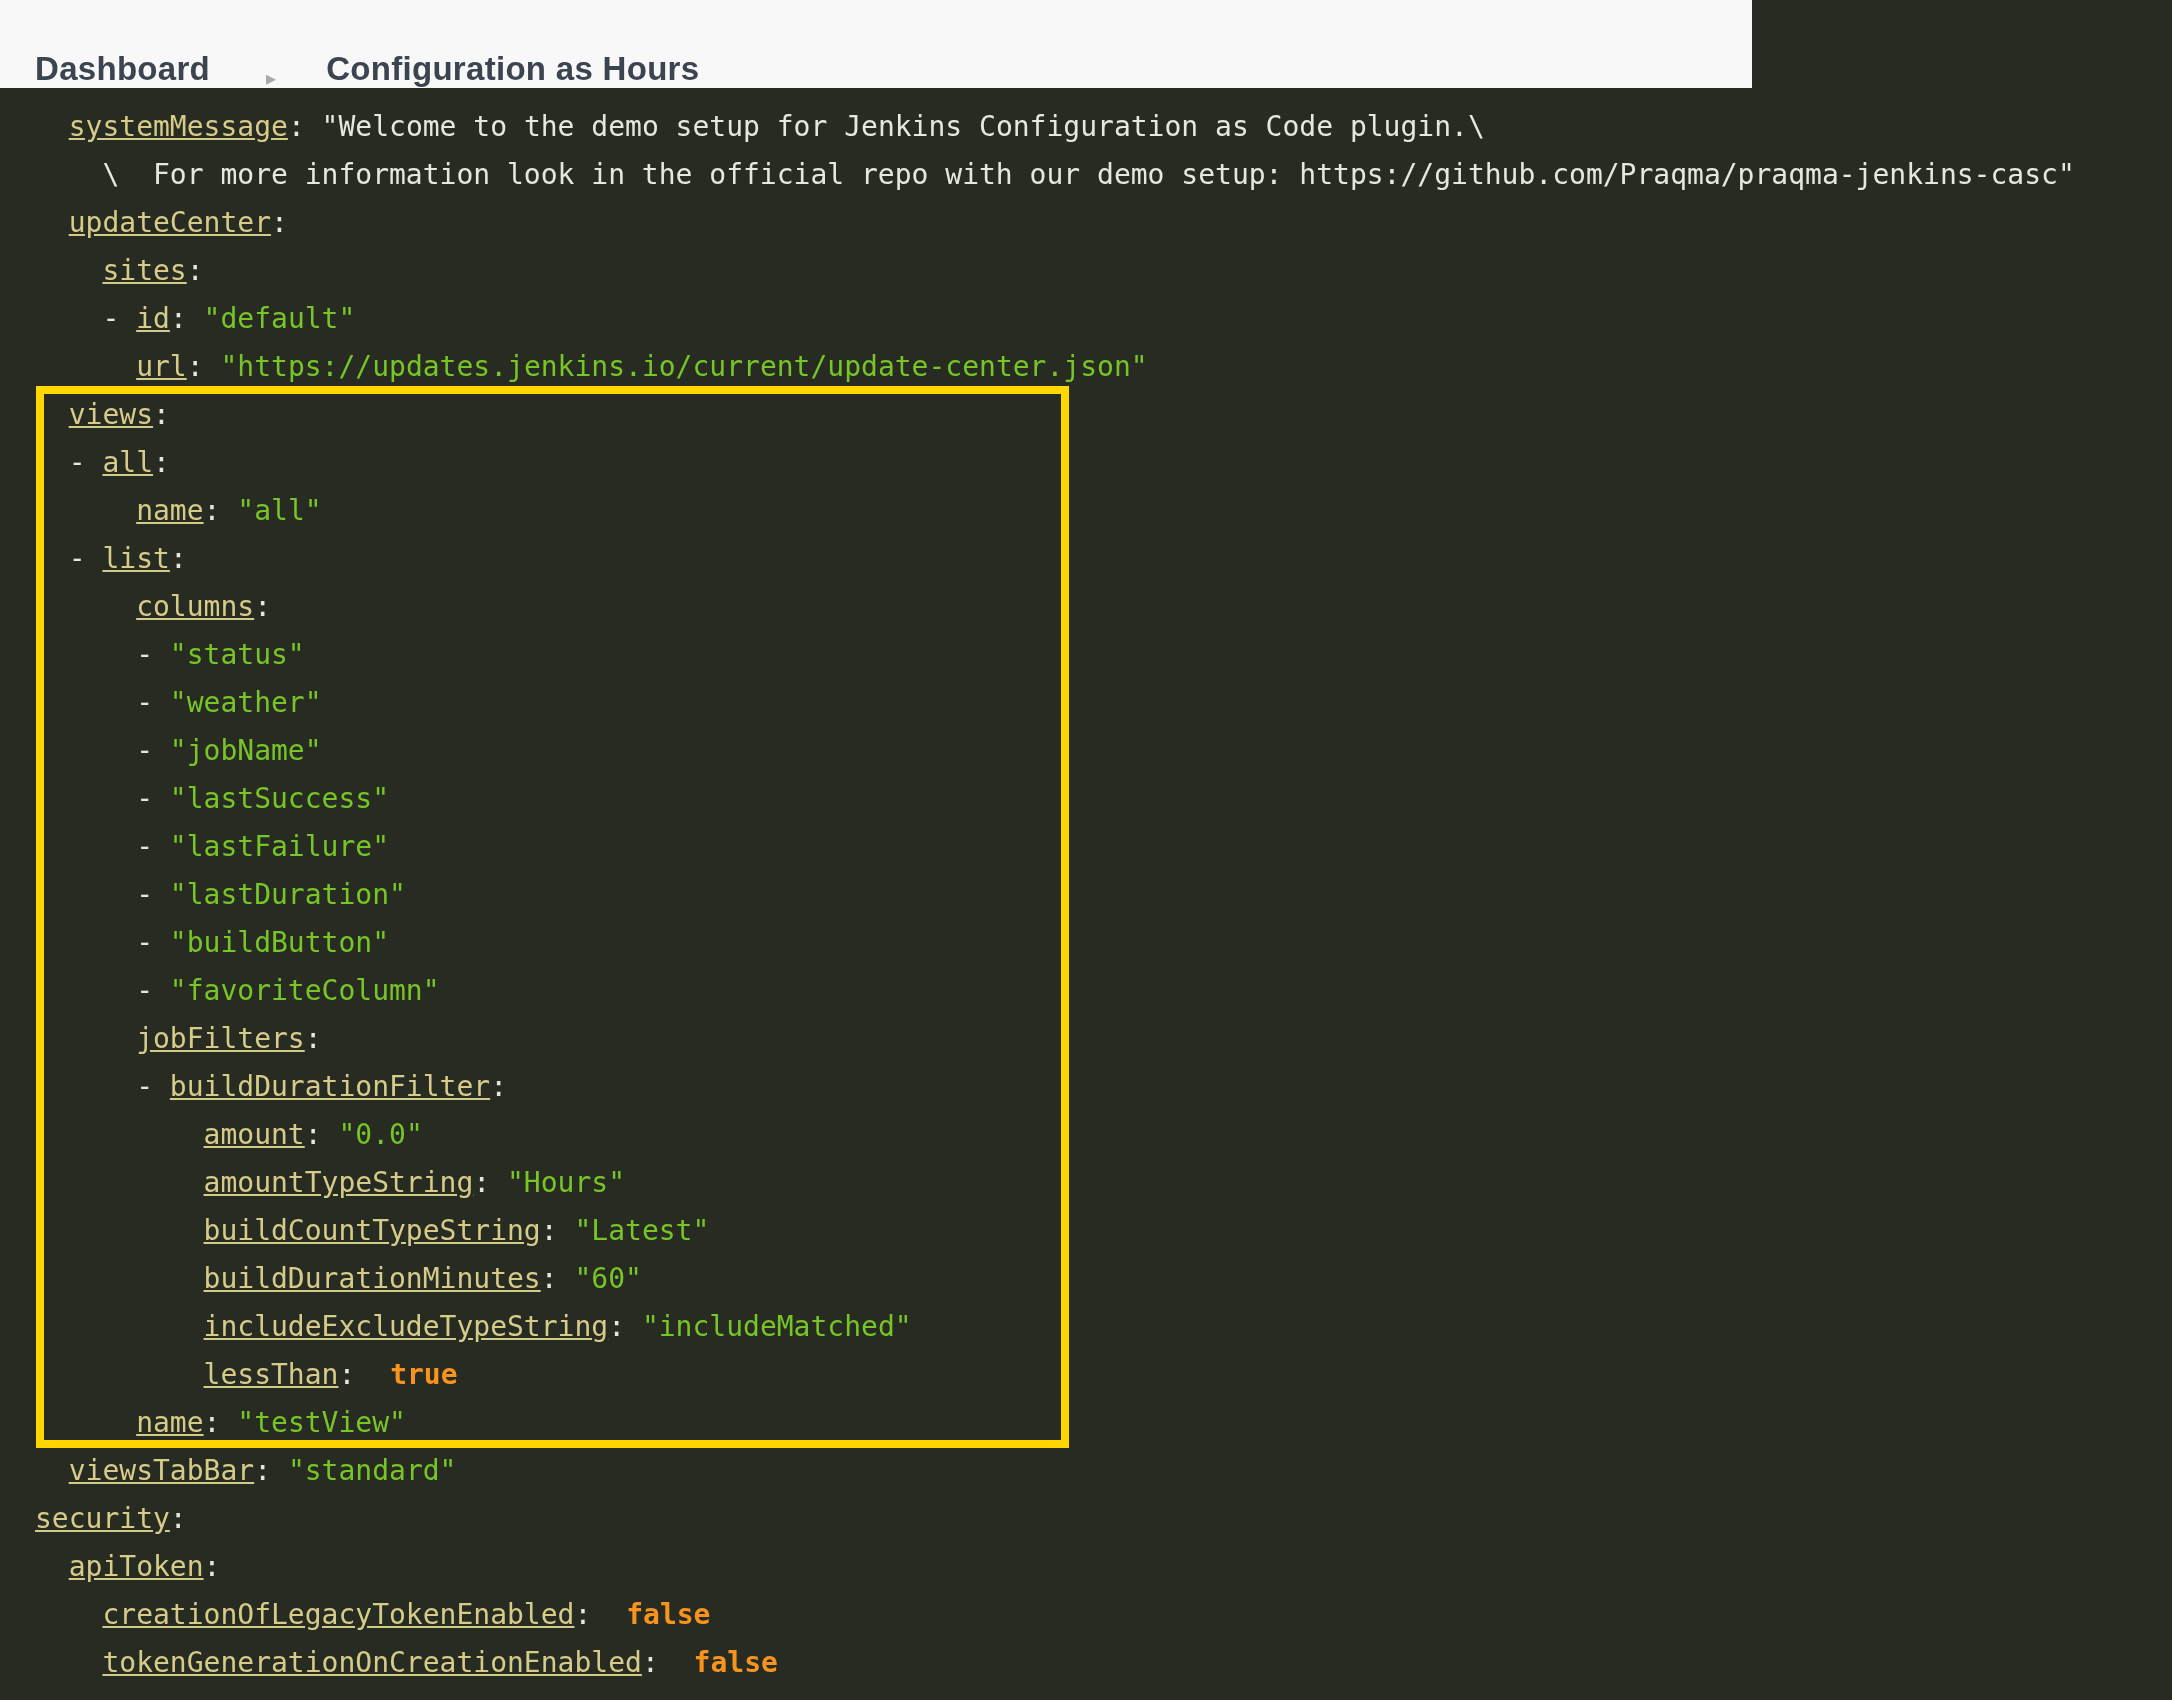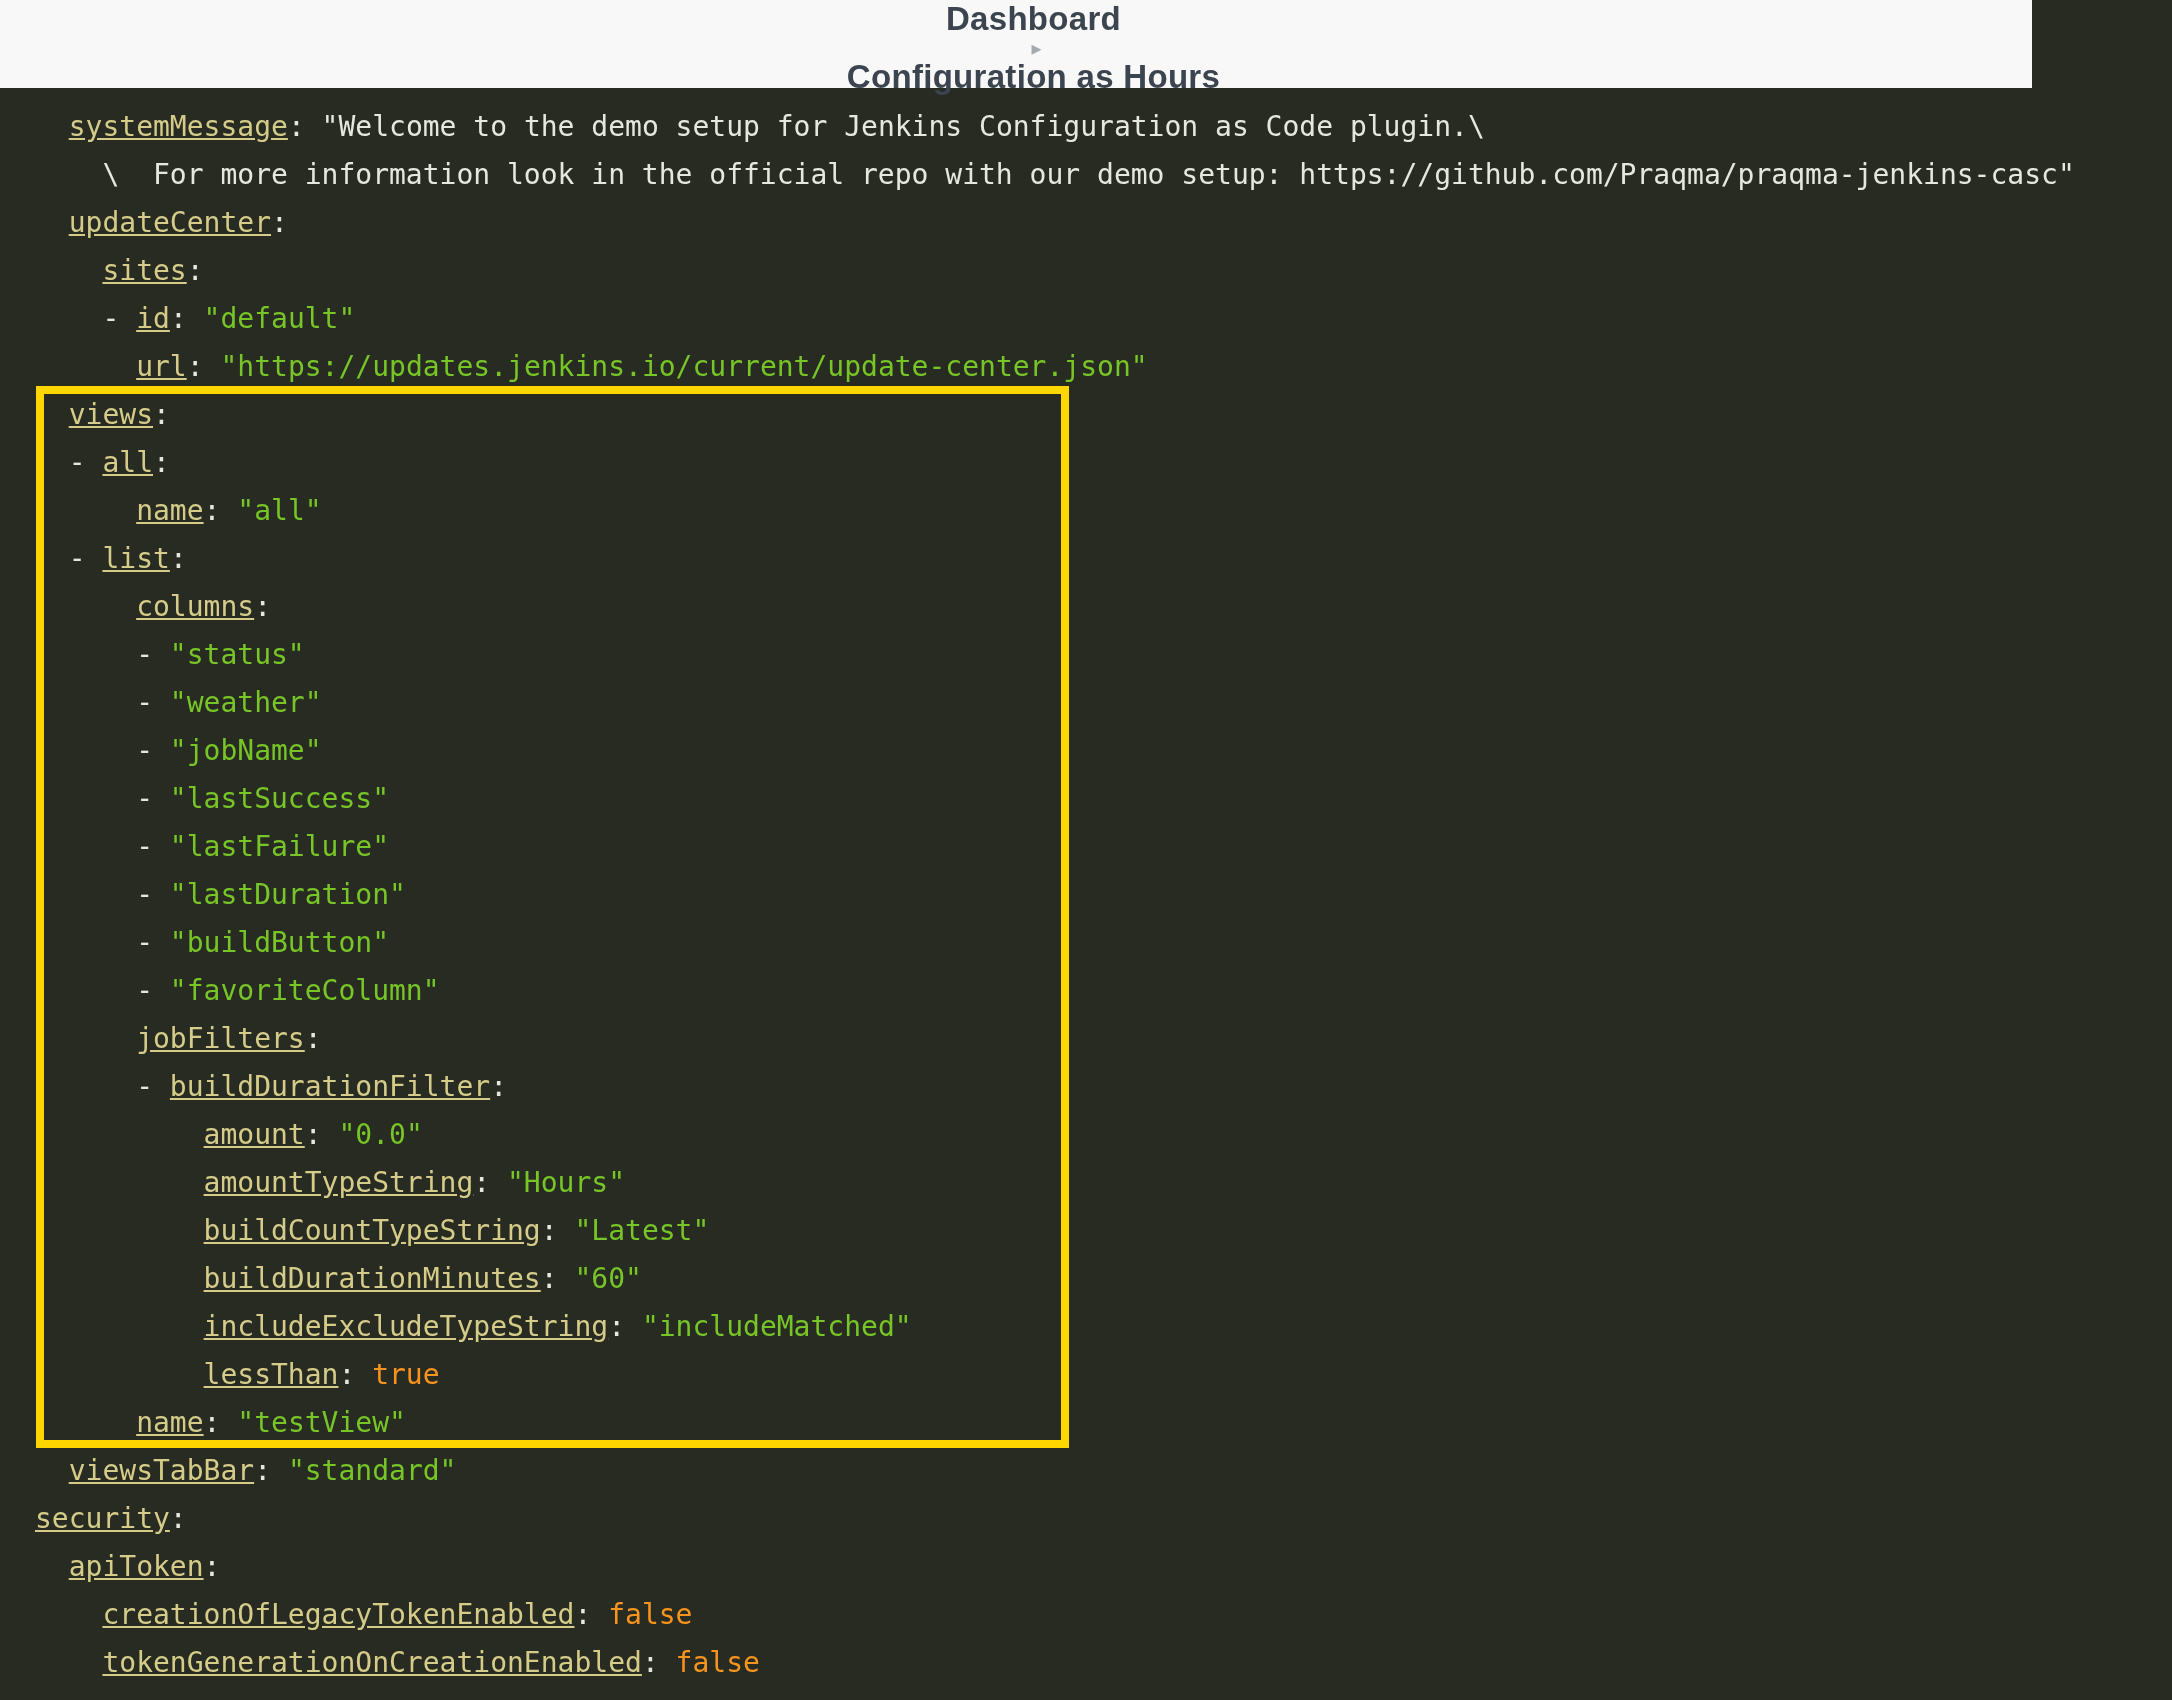--- a/index.html
+++ b/index.html
@@ -6,43 +6,42 @@
     --bg:#272b22; --fg:#e6e8e0; --key:#d6cc8a; --str:#77c527; --bool:#f8941d;
     --accent:#ffd600; --header-bg:#f7f8f7; --header-fg:#3c4450; --sep:#a5aaaf;
   }
   *{box-sizing:border-box;}
   html,body{margin:0;padding:0;}
   body{
     width:2172px;height:1701px;overflow:hidden;background:var(--bg);
     font-family:"Liberation Sans",sans-serif;position:relative;
   }
   .header{
-    position:absolute;left:0;top:0;width:2032px;height:88px;
-    background:var(--header-bg);display:flex;align-items:center;
+    position:absolute;left:0;top:0;width:1752px;height:88px;
+    background:var(--header-bg);display:flex;align-items:flex-end;
     padding-left:35px;
-    flex-direction:column;
   }
   .crumb{
     font-weight:bold;font-size:33px;color:var(--header-fg);
     letter-spacing:0.3px;white-space:nowrap;
   }
   .crumb-sep{
     color:var(--sep);font-size:20px;margin:0 50px 0 56px;line-height:1;
   }
   .code-view{
     position:absolute;left:0;top:88px;width:2172px;height:1613px;
     padding:14.7px 0 0 35px;margin:0;
     font-family:"DejaVu Sans Mono",monospace;font-size:28px;line-height:48px;
     color:var(--fg);
   }
   .line{white-space:pre;}
   .tok-p{color:var(--fg);}
   .tok-k{color:var(--key);text-decoration:underline;}
   .tok-s{color:var(--str);}
-  .tok-b{color:var(--bool);font-weight:normal;}
+  .tok-b{color:var(--bool);font-weight:bold;margin-left:18px;}
   .highlight-box{
     position:absolute;left:36px;top:386px;width:1033px;height:1062px;
     border:8.7px solid var(--accent);pointer-events:none;
   }
 </style>
 </head>
 <body>
 
 <div class="header">
   <span class="crumb">Dashboard</span>

